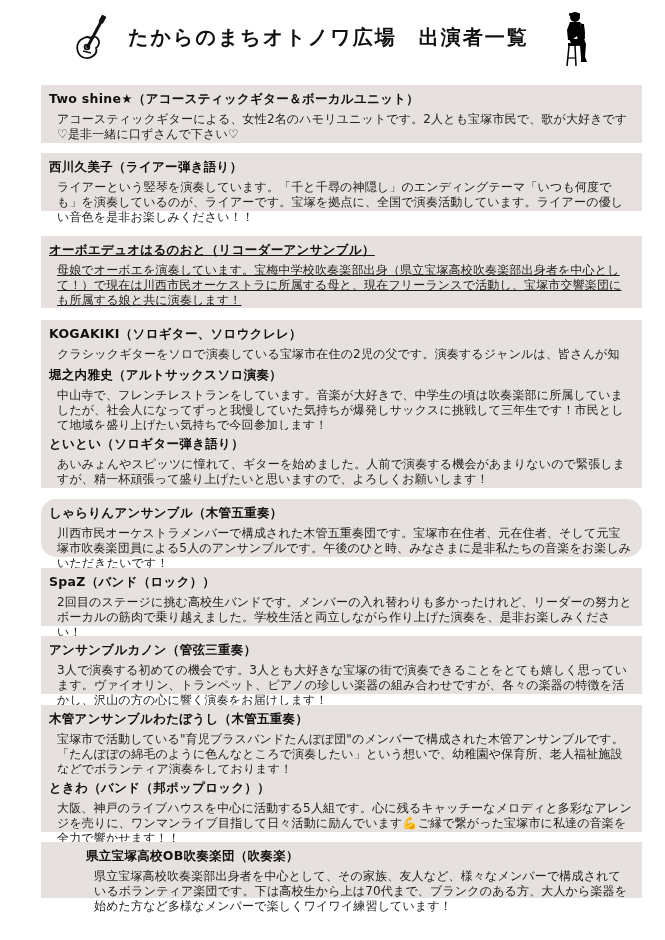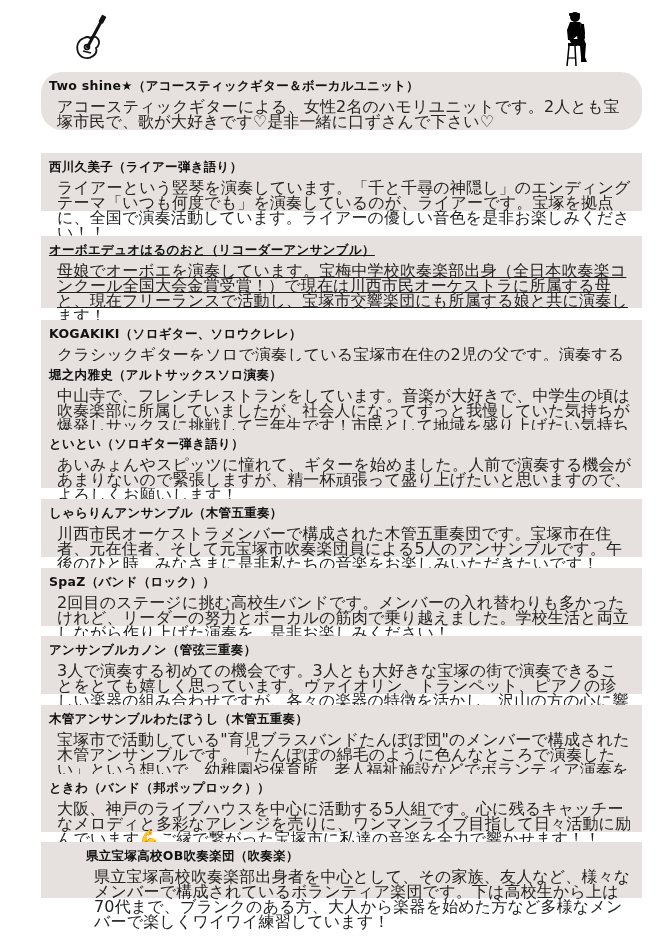--- a/index.html
+++ b/index.html
@@ -5,79 +5,82 @@
   * { box-sizing: border-box; margin: 0; padding: 0; }
   html, body { width: 665px; height: 940px; background: #ffffff; overflow: hidden; }
   body { font-family: "DejaVu Sans", "Liberation Sans", sans-serif; color: #1a1a1a; position: relative; }
   .header { position: absolute; left: 0; top: 0; width: 665px; height: 78px; }
   .guitar { position: absolute; left: 74px; top: 14px; width: 34px; height: 46px; }
   .sax { position: absolute; left: 560px; top: 10px; width: 32px; height: 58px; }
   .title { position: absolute; left: 128px; top: 24px; font-size: 20px; font-weight: bold; letter-spacing: 2px; white-space: nowrap; color: #111; }
   .title .gap { display: inline-block; width: 22px; }
   .card { position: absolute; left: 41px; width: 601px; background: #e6e1de; padding: 6px 10px 0 8px; }
   .card-title { font-size: 12.5px; font-weight: bold; line-height: 16px; white-space: nowrap; color: #111; letter-spacing: 0.3px; }
-  .card-desc { margin-top: 5px; padding-left: 8px; font-size: 16px; line-height: 15px; color: #222; letter-spacing: 0.15px; }
+  .card-desc { margin-top: 5px; padding-left: 8px; font-size: 12px; line-height: 15px; color: #222; letter-spacing: 0.15px; }
 </style>
 </head>
 <body>
 
 <div class="header">
   <svg class="guitar" viewBox="0 0 34 46">
     <g fill="none" stroke="#111" stroke-width="1.8">
       <path d="M10 24 C4 26 2 32 4 38 C6 44 14 46 19 42 C22 40 23 37 22 34 C25 32 26 28 24 25 C22 22 18 22 16 24 C14 22 12 23 10 24 Z" fill="#fff"></path>
       <circle cx="13" cy="33" r="2.4"></circle>
     </g>
     <line x1="13" y1="34" x2="28" y2="6" stroke="#111" stroke-width="3"></line>
     <rect x="26" y="1" width="5" height="8" rx="1" fill="#111" transform="rotate(28 28 5)"></rect>
     <line x1="9" y1="37" x2="17" y2="39" stroke="#111" stroke-width="1.6"></line>
   </svg>
 
+  <div class="title">
+    <span>たからのまちオトノワ広場</span><span class="gap"></span><span>出演者一覧</span>
+  </div>
 
   <svg class="sax" viewBox="0 0 32 58">
     <g fill="#000">
       <ellipse cx="15" cy="7" rx="5" ry="5"></ellipse>
       <rect x="9" y="3" width="11" height="3" rx="1"></rect>
       <path d="M10 12 L20 12 L22 24 L23 32 L18 32 L17 26 L12 30 L8 30 L7 20 Z"></path>
       <path d="M20 12 L24 16 L25 24 L22 27 L21 20 Z"></path>
       <path d="M22 14 L24 14 L25 28 L23 32 L21 30 Z"></path>
       <path d="M9 29 L24 29 L26 34 L25 47 L27 52 L21 52 L21 47 L20 36 L12 35 Z"></path>
       <rect x="8" y="33" width="9" height="3"></rect>
       <line x1="9" y1="36" x2="7" y2="56" stroke="#000" stroke-width="1.5"></line>
       <line x1="15" y1="36" x2="16" y2="56" stroke="#000" stroke-width="1.5"></line>
       <line x1="8" y1="48" x2="16" y2="48" stroke="#000" stroke-width="1.2"></line>
     </g>
   </svg>
 </div>
 
 <section>
-  <div class="card" style="top:72px;height:58px;border-radius:21px;">
+  <div class="card" style="top:85px;height:58px;">
     <div class="card-title">Two shine★（アコースティックギター＆ボーカルユニット）</div>
     <div class="card-desc">アコースティックギターによる、女性2名のハモリユニットです。2人とも宝塚市民で、歌が大好きです♡是非一緒に口ずさんで下さい♡</div>
   </div>
   <div class="card" style="top:153px;height:58px;">
     <div class="card-title">西川久美子（ライアー弾き語り）</div>
     <div class="card-desc">ライアーという竪琴を演奏しています。「千と千尋の神隠し」のエンディングテーマ「いつも何度でも」を演奏しているのが、ライアーです。宝塚を拠点に、全国で演奏活動しています。ライアーの優しい音色を是非お楽しみください！！</div>
   </div>
   <div class="card" style="top:236px;height:72px;text-decoration:underline;">
     <div class="card-title">オーボエデュオはるのおと（リコーダーアンサンブル）</div>
-    <div class="card-desc">母娘でオーボエを演奏しています。宝梅中学校吹奏楽部出身（全日本吹奏楽コンクール全国大会金賞受賞！）で現在は川西市民オーケストラに所属する母と、現在フリーランスで活動し、宝塚市交響楽団にも所属する娘と共に演奏します！</div>
+    <div class="card-desc">母娘でオーボエを演奏しています。宝梅中学校吹奏楽部出身（県立宝塚高校吹奏楽部出身者を中心として！）で現在は川西市民オーケストラに所属する母と、現在フリーランスで活動し、宝塚市交響楽団にも所属する娘と共に演奏します！</div>
   </div>
   <div class="card" style="top:292px;height:58px;margin-top:28px;">
     <div class="card-title">KOGAKIKI（ソロギター、ソロウクレレ）</div>
     <div class="card-desc">クラシックギターをソロで演奏している宝塚市在住の2児の父です。演奏するジャンルは、皆さんが知っているポップスが中心ですが、クラシックギターの優しい音色でお届けしたいと思います♪聴いてくれる人も自分も一緒に楽しみたいと思います！</div>
   </div>
   <div class="card" style="top:361px;height:69px;">
     <div class="card-title">堀之内雅史（アルトサックスソロ演奏）</div>
     <div class="card-desc">中山寺で、フレンチレストランをしています。音楽が大好きで、中学生の頃は吹奏楽部に所属していましたが、社会人になってずっと我慢していた気持ちが爆発しサックスに挑戦して三年生です！市民として地域を盛り上げたい気持ちで今回参加します！</div>
   </div>
   <div class="card" style="top:430px;height:58px;">
     <div class="card-title">といとい（ソロギター弾き語り）</div>
     <div class="card-desc">あいみょんやスピッツに憧れて、ギターを始めました。人前で演奏する機会があまりないので緊張しますが、精一杯頑張って盛り上げたいと思いますので、よろしくお願いします！</div>
   </div>
-  <div class="card" style="top:499px;height:58px;">
+  <div class="card" style="top:499px;height:58px;border-radius:15px;">
     <div class="card-title">しゃらりんアンサンブル（木管五重奏）</div>
     <div class="card-desc">川西市民オーケストラメンバーで構成された木管五重奏団です。宝塚市在住者、元在住者、そして元宝塚市吹奏楽団員による5人のアンサンブルです。午後のひと時、みなさまに是非私たちの音楽をお楽しみいただきたいです！</div>
   </div>
   <div class="card" style="top:568px;height:58px;">
     <div class="card-title">SpaZ（バンド（ロック））</div>
     <div class="card-desc">2回目のステージに挑む高校生バンドです。メンバーの入れ替わりも多かったけれど、リーダーの努力とボーカルの筋肉で乗り越えました。学校生活と両立しながら作り上げた演奏を、是非お楽しみください！</div>
   </div>
   <div class="card" style="top:636px;height:58px;">
     <div class="card-title">アンサンブルカノン（管弦三重奏）</div>
     <div class="card-desc">3人で演奏する初めての機会です。3人とも大好きな宝塚の街で演奏できることをとても嬉しく思っています。ヴァイオリン、トランペット、ピアノの珍しい楽器の組み合わせですが、各々の楽器の特徴を活かし、沢山の方の心に響く演奏をお届けします！</div>

